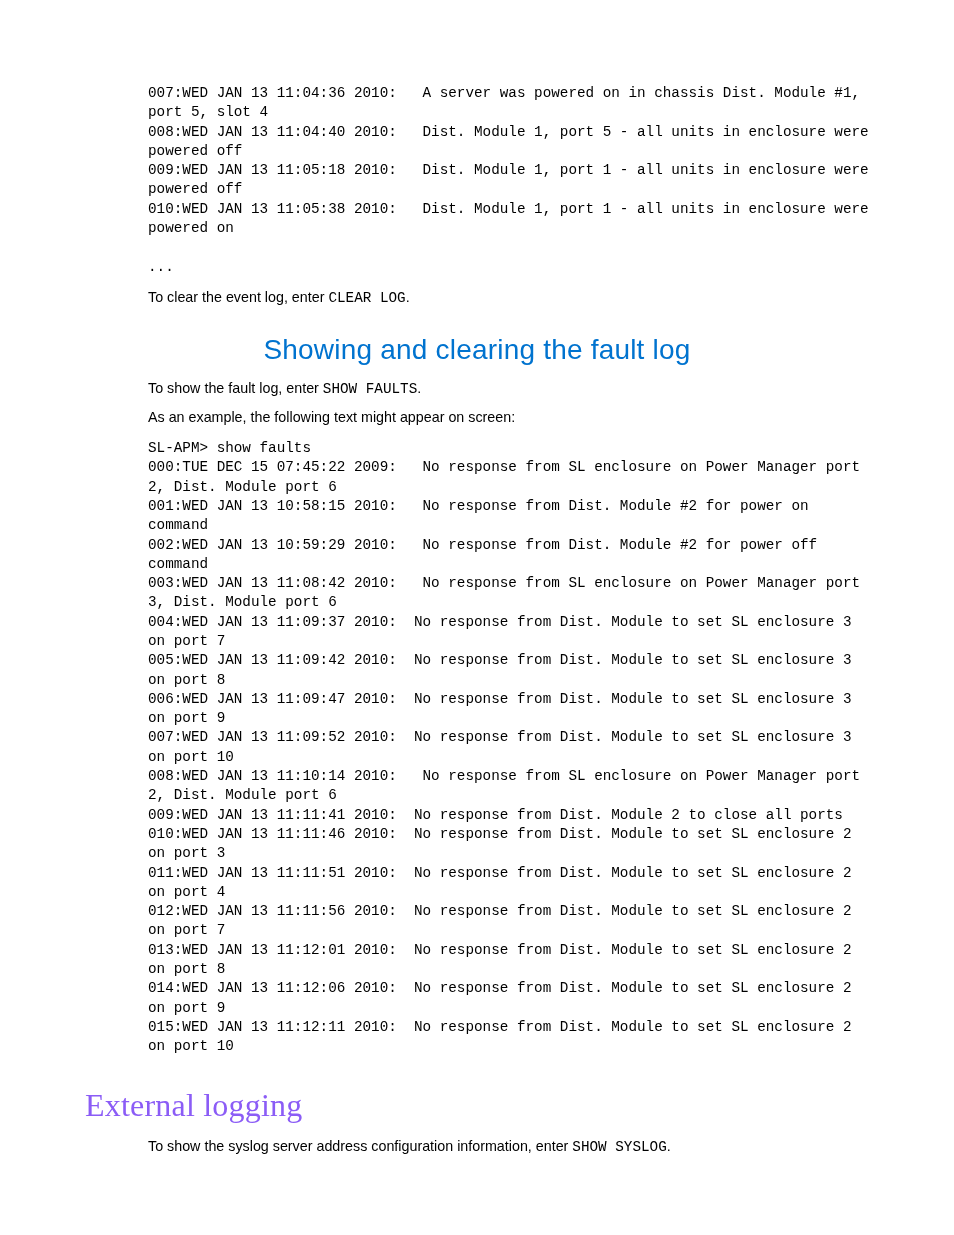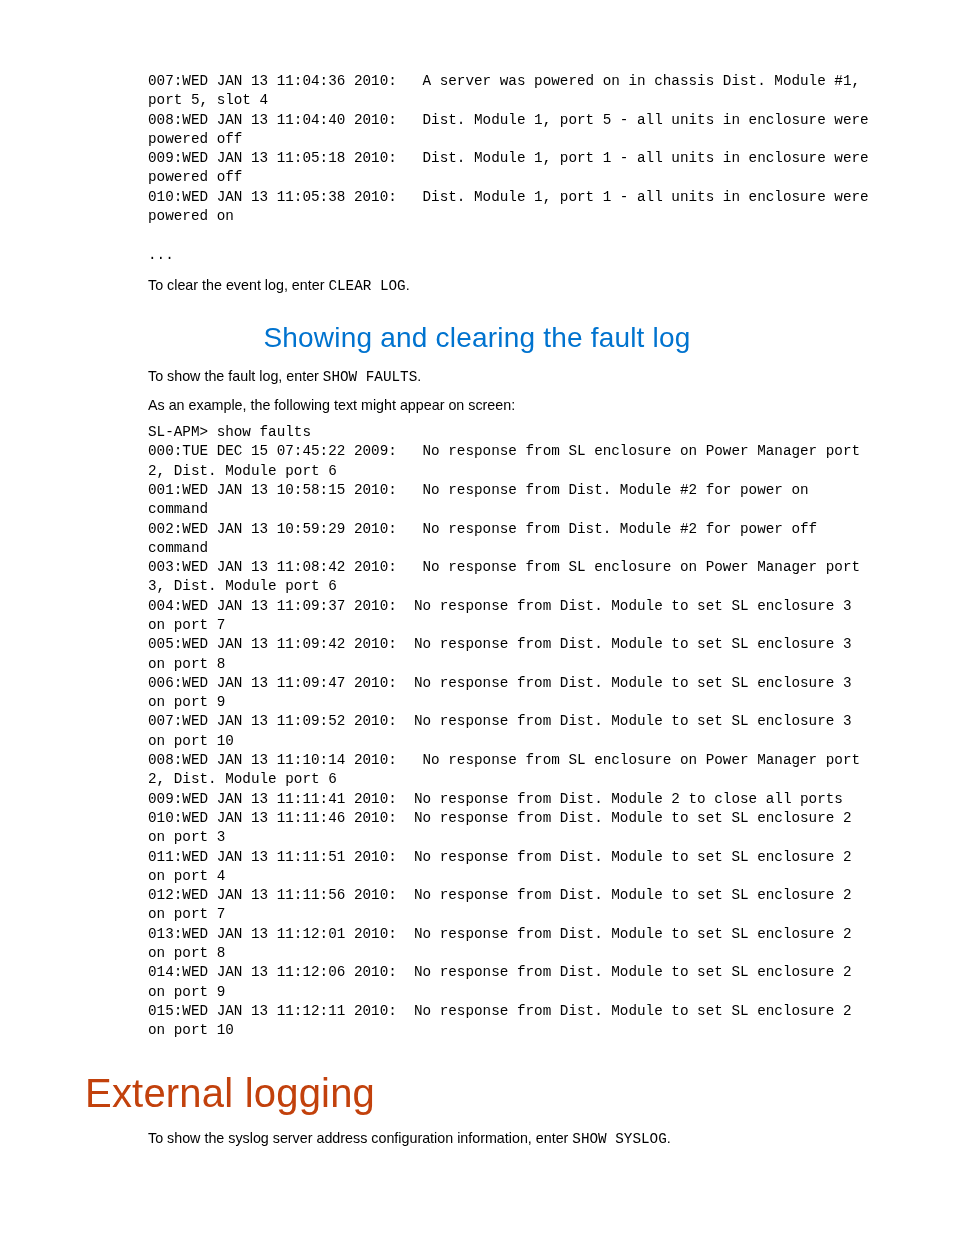--- a/index.html
+++ b/index.html
@@ -16,44 +16,44 @@
   }
   .indent {
     margin-left: 63px;
   }
   .code-block {
     font-family: "Courier New", Courier, monospace;
     font-size: 14.3px;
     line-height: 1.35;
     white-space: pre-wrap;
     color: #000;
-    margin: 0 0 10px 0;
+    margin: 12px 0 10px 0;
   }
   .body-text {
     font-size: 14.3px;
     line-height: 1.4;
     margin: 8px 0 8px 0;
   }
   .inline-code {
     font-family: "Courier New", Courier, monospace;
   }
   h2.section {
     font-family: Arial, Helvetica, sans-serif;
     font-weight: 300;
     color: #0073cf;
     font-size: 28px;
     margin: 26px 0 12px 0;
     letter-spacing: 0.2px;
     text-align: center;
   }
   h1.section-major {
-    font-family: Liberation Sans, sans-serif;
+    font-family: Liberation Serif, serif;
     font-weight: 300;
-    color: #c2410c;
-    font-size: 40px;
+    color: #8b5cf6;
+    font-size: 32px;
     margin: 30px 0 12px 0;
     letter-spacing: 0.2px;
   }
 </style>
 </head>
 <body>
 
 <div class="page">
 
   <div class="indent">

